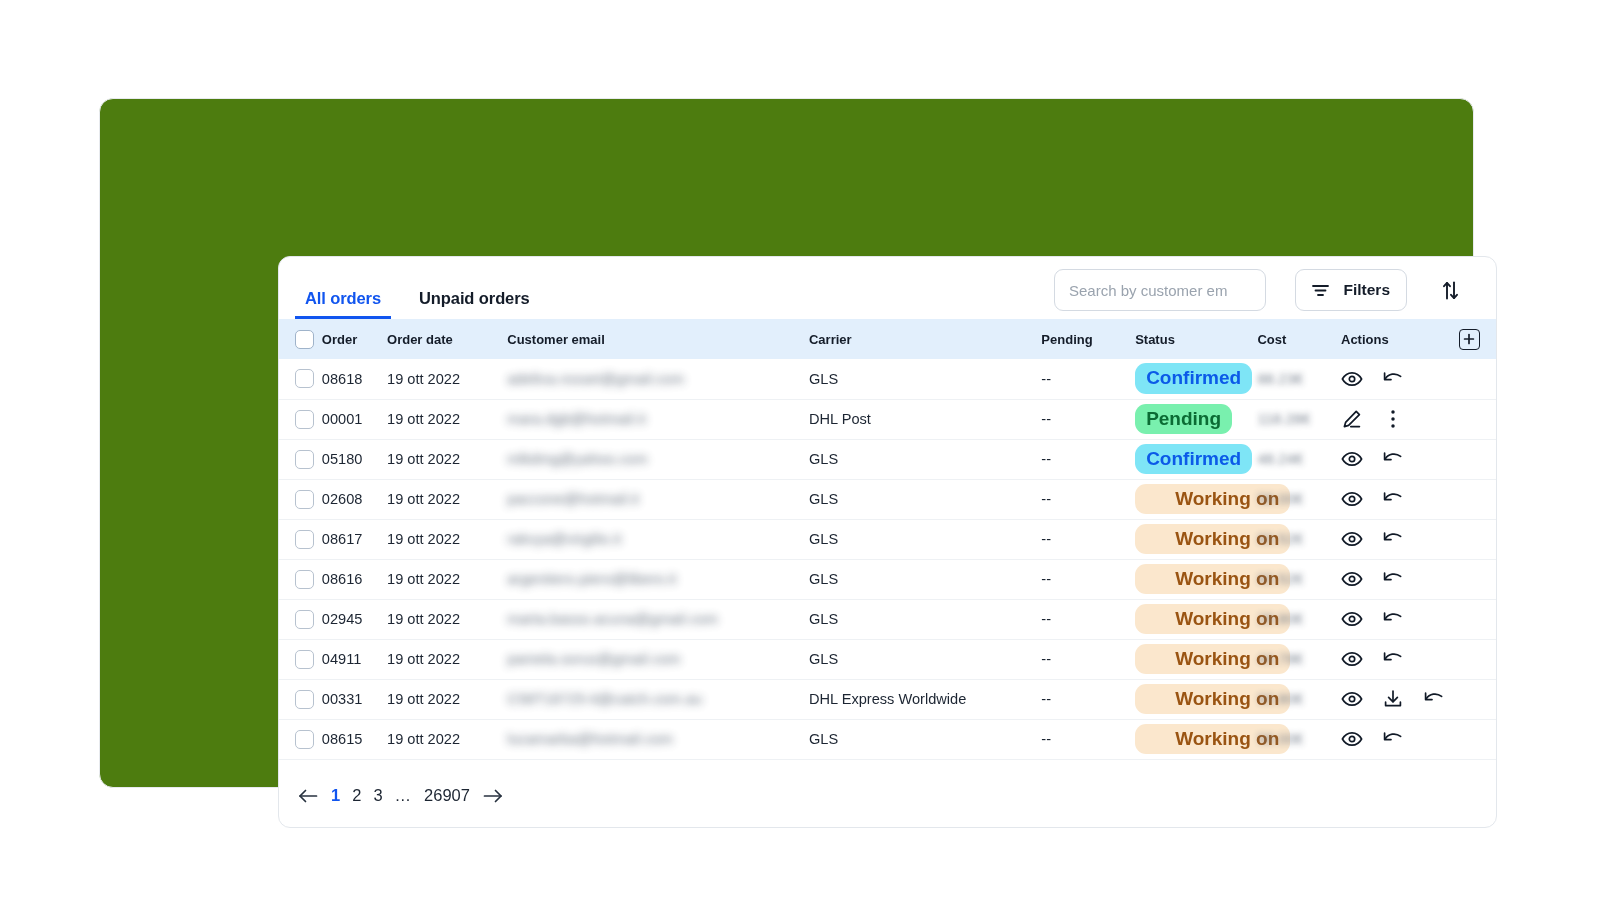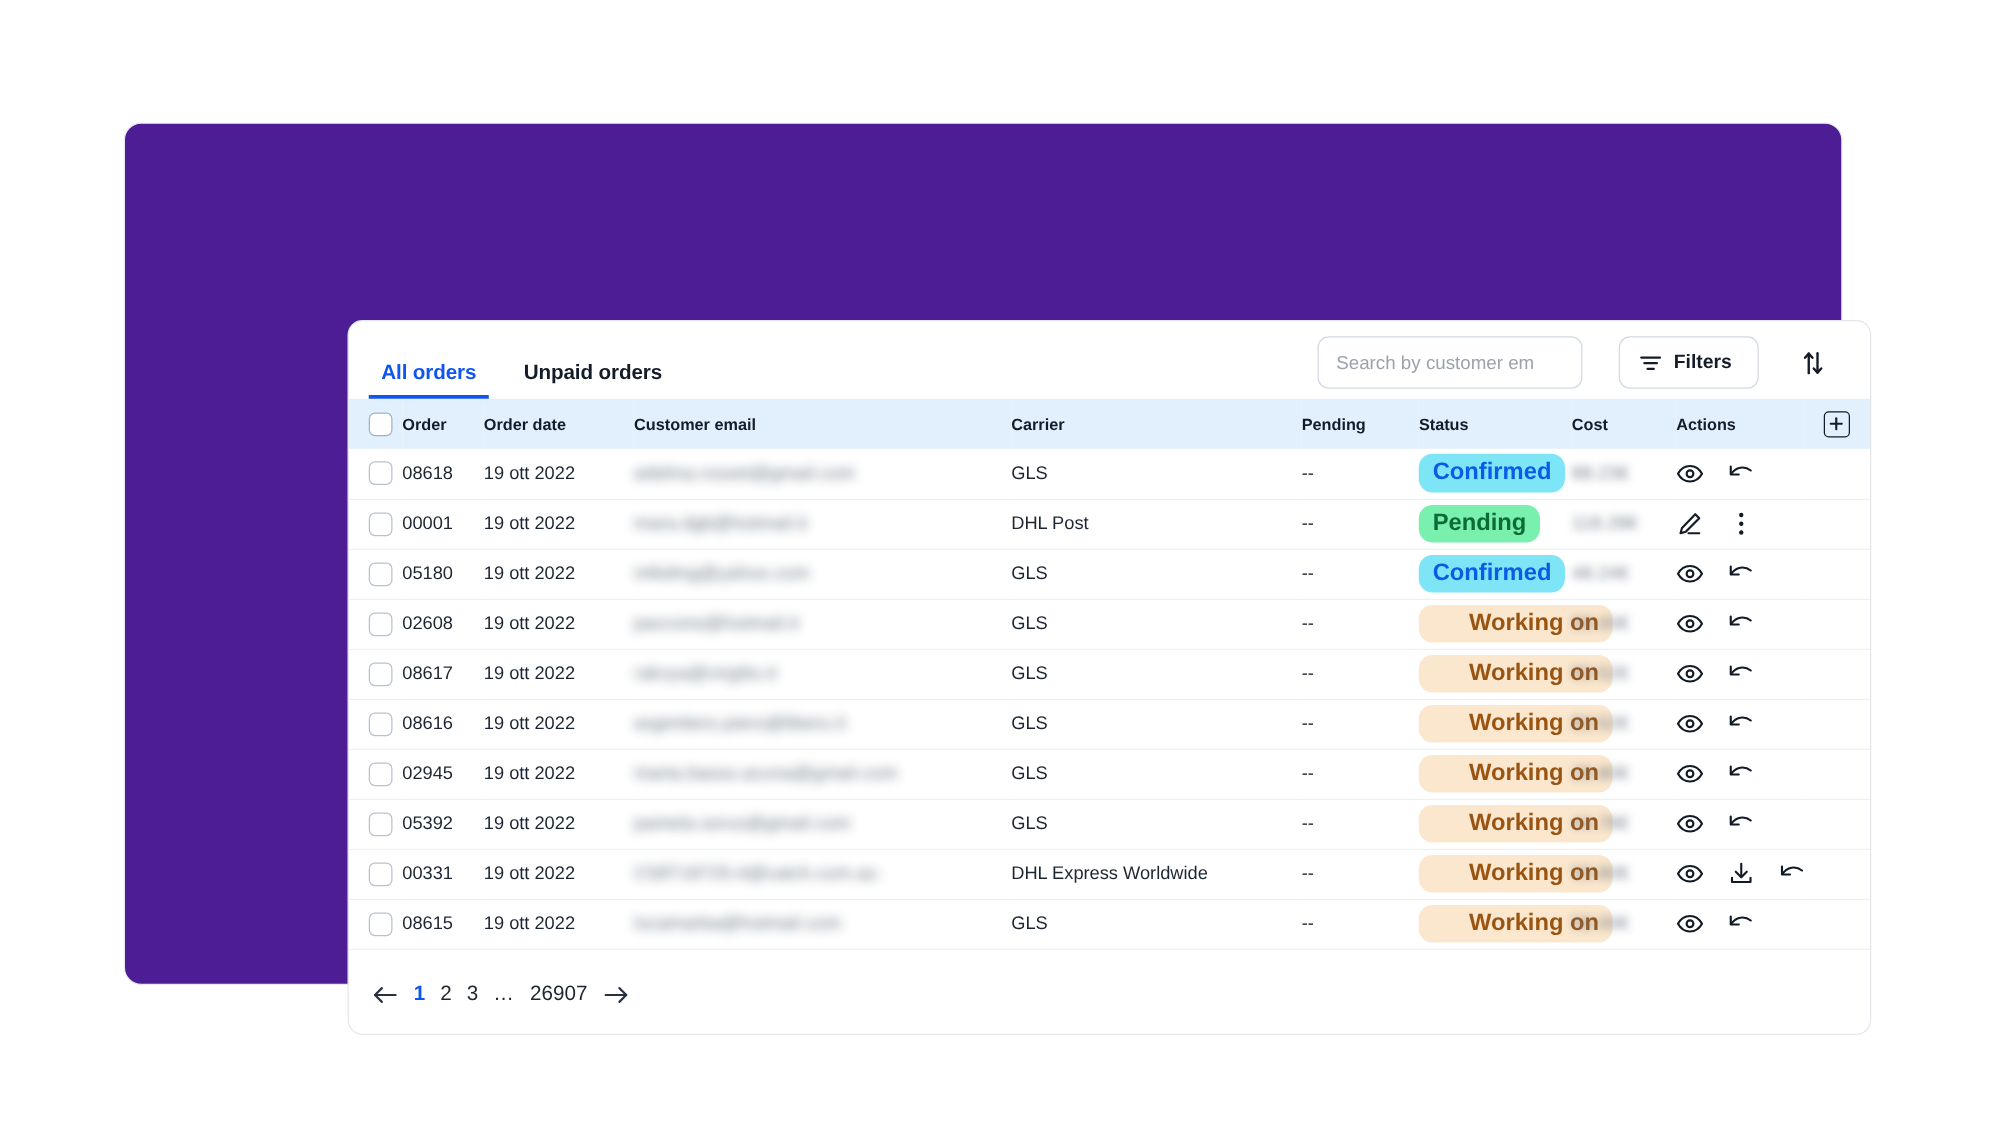--- a/index.html
+++ b/index.html
@@ -9,21 +9,21 @@
     font-family: "Liberation Sans", sans-serif;
     -webkit-font-smoothing: antialiased;
   }
   #root { position: relative; width: 1600px; height: 900px; background:#ffffff; }
 
   
   .outer-panel {
     position: absolute;
     left: 99px; top: 98px;
     width: 1375px; height: 690px;
-    background: #4c1d95;
+    background: #4d7c0f;
     border: 1px solid #e7eaee;
     border-radius: 14px;
     text-decoration: underline;
   }
 
   
   .card {
     position: absolute;
     left: 178px; top: 157px;
     width: 1219px; height: 572px;
@@ -77,21 +77,21 @@
     background: transparent;
   }
   .search-box input::placeholder { color: #9aa3ae; }
 
   .filters-btn {
     height: 42px;
     min-width: 112px;
     border: 1px solid #d4dae2;
     border-radius: 9px;
     background: #fff;
-    display: flex; align-items: center; justify-content: flex-start;
+    display: flex; align-items: center; justify-content: space-between;
     gap: 10px;
     padding: 0 16px;
     cursor: pointer;
     font-size: 15.5px; font-weight: bold; color: #141c29;
     font-family: "Liberation Sans", sans-serif;
   }
   .sort-btn {
     width: 28px; height: 40px;
     display: flex; align-items: center; justify-content: center;
     cursor: pointer; background: transparent; border: none;
@@ -516,21 +516,21 @@
          <path d="M2.6 3.2V9.6H9" stroke="#111a27" stroke-width="1.7" stroke-linecap="round" stroke-linejoin="round" fill="none"></path>
        </svg>
                   </button>
                 </div>
      </td>
             </tr>
             <tr>
               <td class="c-check">
        <span class="cbx"></span>
      </td>
-     <td class="c-order">05392</td>
+     <td class="c-order">04911</td>
      <td class="c-date">19 ott 2022</td>
      <td class="c-email">
        <span class="redacted">pamela.sorus@gmail.com</span>
      </td>
      <td class="c-carr">GLS</td>
      <td class="c-track">--</td>
      <td class="c-status">
        <span class="badge workingon">Working on</span>
      </td>
      <td class="c-cost">

